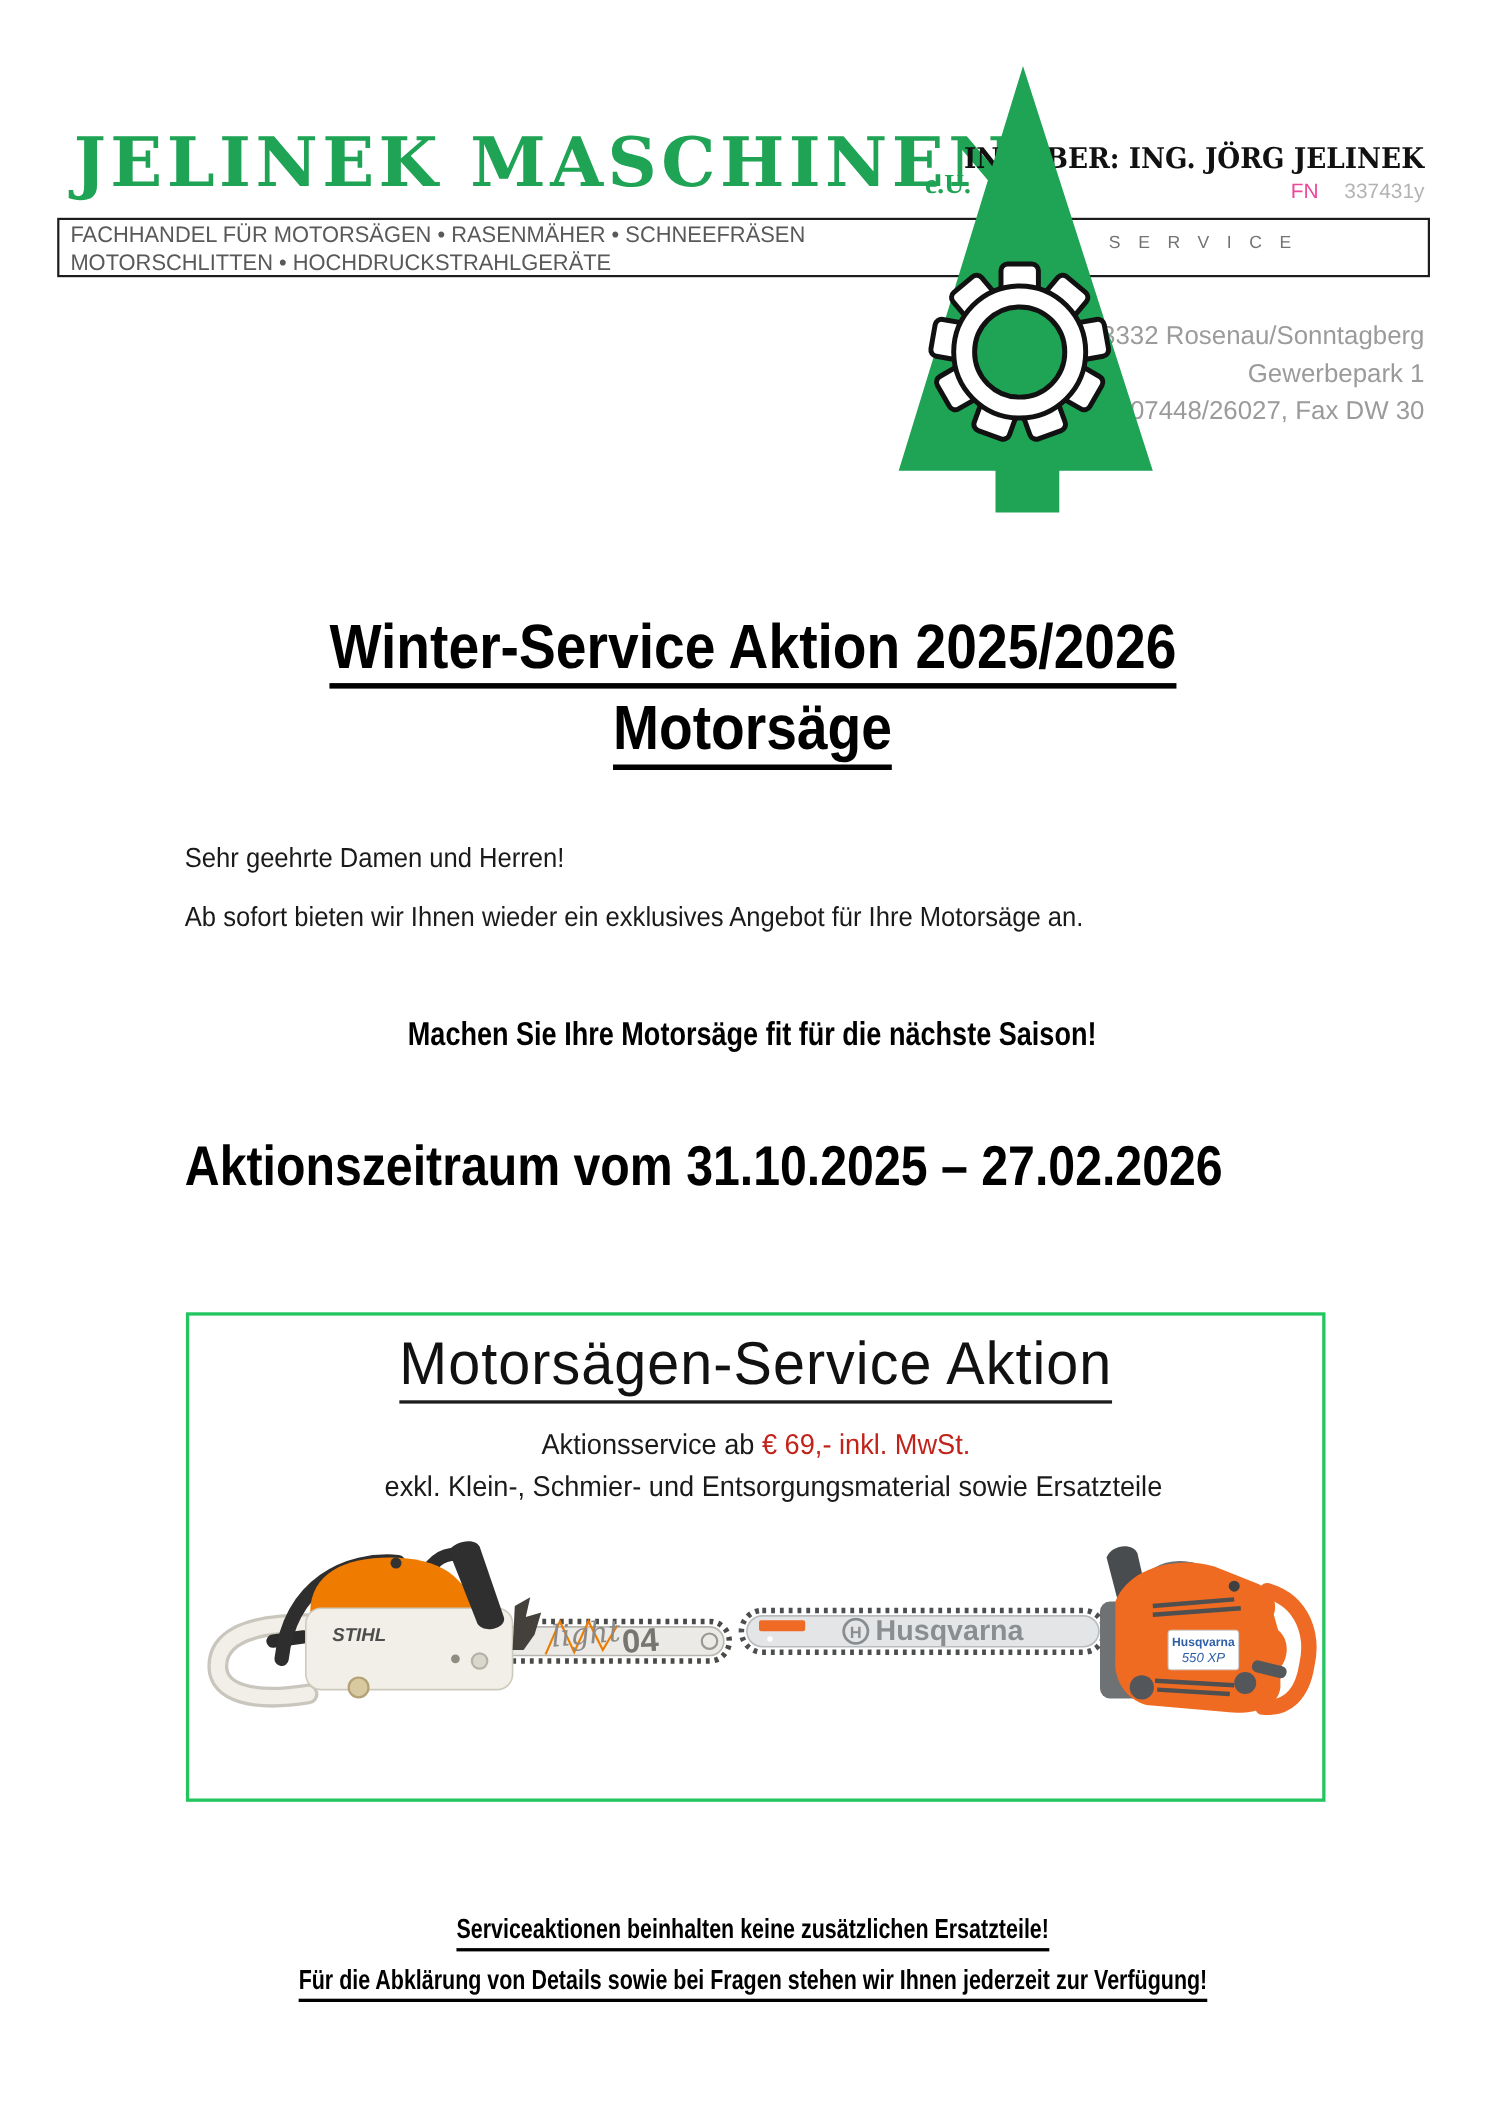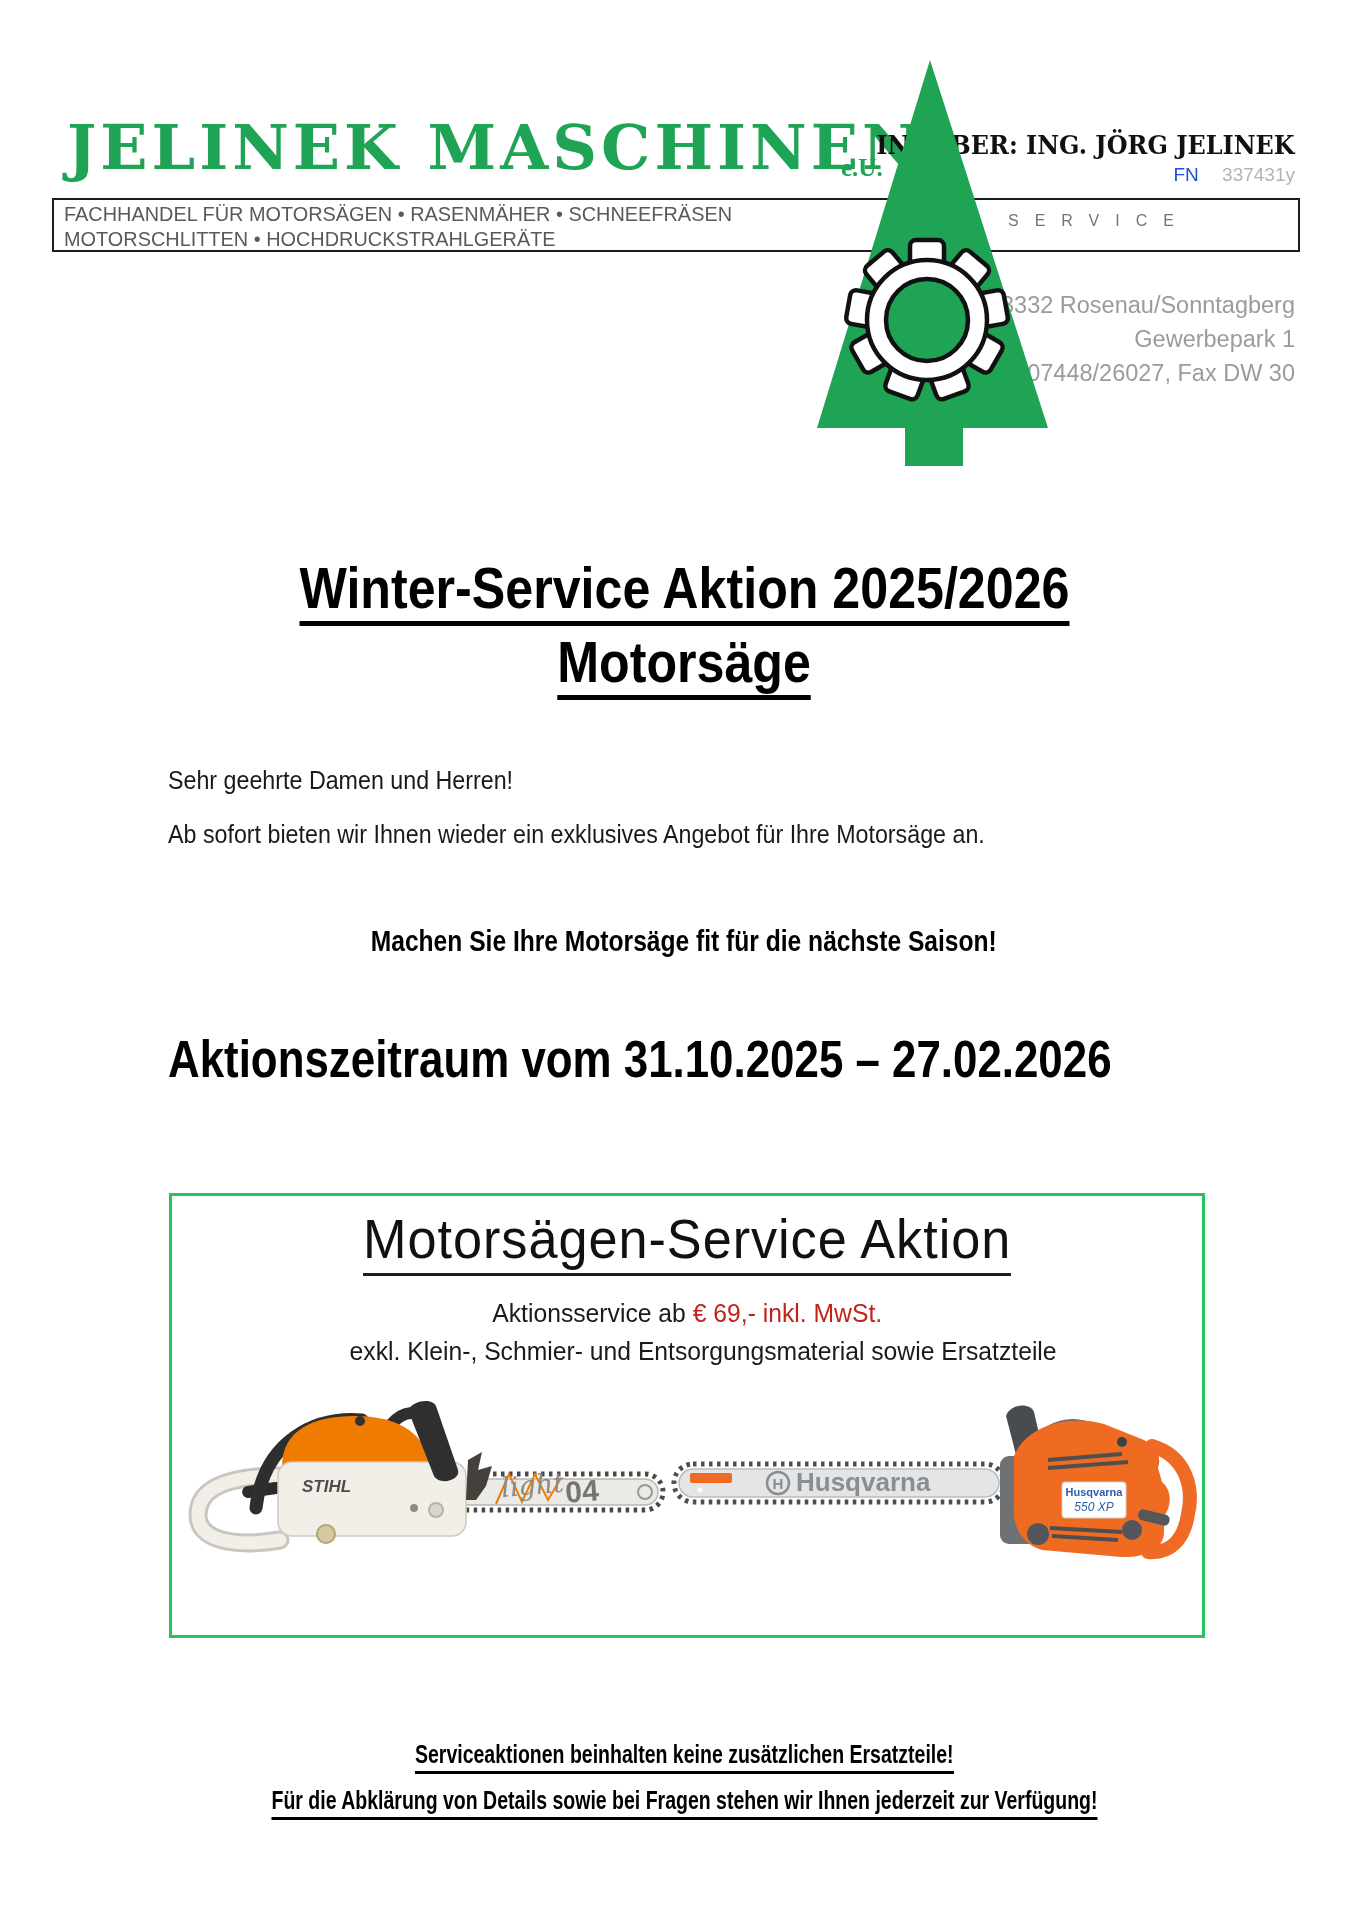--- a/index.html
+++ b/index.html
@@ -8,21 +8,21 @@
   .abs{position:absolute;}
 
   
   .logo{left:62px;top:116px;font-family:"DejaVu Serif",serif;font-weight:bold;
         font-size:62px;line-height:64px;letter-spacing:4px;color:#1FA355;white-space:nowrap;}
   .logo-suffix{left:836px;top:154px;font-family:Liberation Serif, serif;font-weight:bold;
         font-size:25px;color:#1FA355;}
   .owner{right:58px;top:130px;font-family:"DejaVu Serif",serif;font-weight:bold;font-size:26px;
         color:#111;white-space:nowrap;transform:scaleX(0.92);transform-origin:100% 0;}
   .fn-line{right:58px;top:164px;font-size:19px;white-space:nowrap;}
-  .fn-label{color:#1d4ed8;}
+  .fn-label{color:#ec4899;}
   .fn-number{color:#b3b3b3;margin-left:18px;}
 
   .banner{left:47px;top:198px;width:1248px;height:54px;border:2.5px solid #1c1c1c;box-sizing:border-box;}
   .banner-text{left:59px;top:201px;font-size:20.5px;line-height:25px;color:#595959;
         white-space:nowrap;transform:scaleX(0.97);transform-origin:0 0;}
   .service{left:1003px;top:212px;font-size:16px;letter-spacing:16px;color:#737373;white-space:nowrap;}
 
   .address{right:58px;top:288px;text-align:right;font-size:23.5px;line-height:34px;color:#9b9b9b;white-space:nowrap;}
 
   .tree{left:780px;top:52px;}

